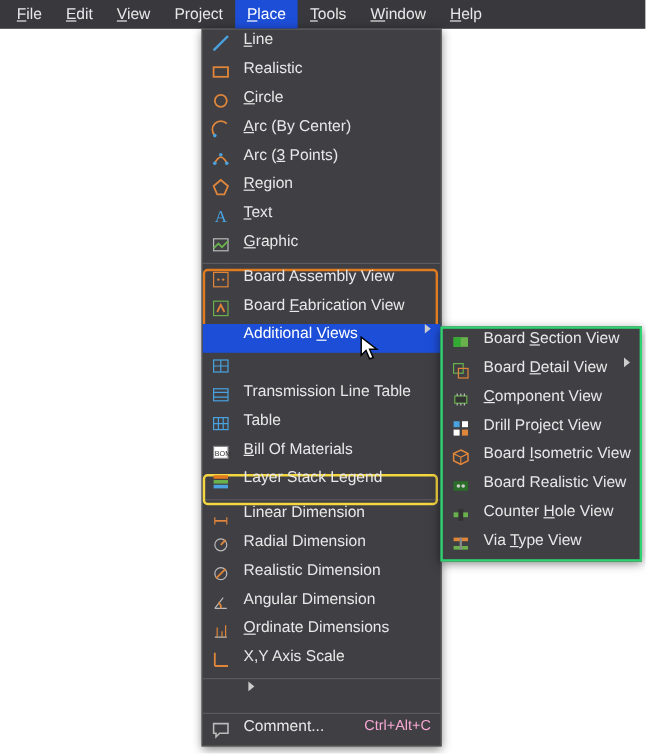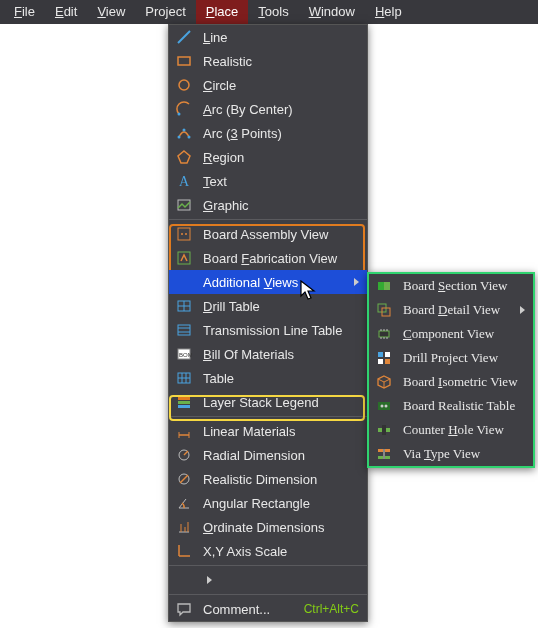--- a/index.html
+++ b/index.html
@@ -20,36 +20,35 @@
     padding: 0 4px;
   }
   .menubar-item {
     padding: 3px 10px;
     cursor: pointer;
     color: #e8e8e8;
     font-size: 13px;
     line-height: 18px;
   }
   .menubar-item.active {
-    background: #7f1d1d;
+    background: #1d4ed8;
     color: #fff;
   }
   .mnemonic { text-decoration: underline; }
   .dropdown {
     position: absolute;
     top: 24px;
     left: 168px;
     width: 200px;
     background: #3f3f44;
     border: 1px solid #555;
     box-shadow: 0 2px 8px rgba(0,0,0,0.5);
   }
   .menu-row {
     display: flex;
-    align-items: center;
     height: 24px;
     padding: 0 8px 0 4px;
     cursor: pointer;
     position: relative;
   }
   .menu-icon {
     width: 22px;
     height: 22px;
     display: flex;
     align-items: center;
@@ -57,21 +56,21 @@
     margin-right: 8px;
     flex-shrink: 0;
   }
   .menu-label {
     flex: 1;
     color: #e8e8e8;
     font-size: 13px;
     white-space: nowrap;
   }
   .menu-shortcut {
-    color: #84cc16;
+    color: #f9a8d4;
     font-size: 12px;
     margin-left: 8px;
   }
   .menu-sep {
     height: 1px;
     background: #5a5a5e;
     margin: 2px 0;
   }
   .submenu-arrow {
     width: 0; height: 0;
@@ -98,21 +97,20 @@
   }
   .menu-row.hovered .menu-label { color: #fff; }
   .submenu {
     position: absolute;
     top: 272px;
     left: 367px;
     width: 168px;
     background: #3f3f44;
     border: 2px solid #2fd36f;
     box-shadow: 0 2px 8px rgba(0,0,0,0.5);
-    font-family: Liberation Serif, serif;
   }
   .cursor {
     position: absolute;
     top: 280px;
     left: 300px;
     z-index: 100;
     pointer-events: none;
   }
   svg { display: block; }
 </style>
@@ -229,72 +227,71 @@
       <span class="submenu-arrow"></span>
     </div>
     <div class="menu-row">
       <span class="menu-icon">
         <svg width="16" height="16">
           <rect x="2" y="3" width="12" height="10" fill="none" stroke="#4aa3e0" stroke-width="1"></rect>
           <line x1="2" y1="8" x2="14" y2="8" stroke="#4aa3e0"></line>
           <line x1="8" y1="3" x2="8" y2="13" stroke="#4aa3e0"></line>
         </svg>
       </span>
-      <span class="menu-label"><span class="mnemonic">D</span>rill Table</span>
     </div>
     <div class="menu-row">
       <span class="menu-icon">
         <svg width="16" height="16">
           <rect x="2" y="3" width="12" height="10" fill="none" stroke="#4aa3e0" stroke-width="1"></rect>
           <line x1="2" y1="6" x2="14" y2="6" stroke="#4aa3e0"></line>
           <line x1="2" y1="10" x2="14" y2="10" stroke="#4aa3e0"></line>
         </svg>
       </span>
       <span class="menu-label">Transmission Line Table</span>
-    </div>
-    <div class="menu-row">
-      <span class="menu-icon">
-        <svg width="16" height="16">
-          <rect x="2" y="3" width="12" height="10" fill="#fff" stroke="#888"></rect>
-          <text x="3" y="11" font-size="6" fill="#333">BOM</text>
-        </svg>
-      </span>
-      <span class="menu-label"><span class="mnemonic">B</span>ill Of Materials</span>
     </div>
     <div class="menu-row">
       <span class="menu-icon">
         <svg width="16" height="16">
           <rect x="2" y="3" width="12" height="10" fill="none" stroke="#4aa3e0" stroke-width="1"></rect>
           <line x1="2" y1="8" x2="14" y2="8" stroke="#4aa3e0"></line>
           <line x1="6" y1="3" x2="6" y2="13" stroke="#4aa3e0"></line>
           <line x1="10" y1="3" x2="10" y2="13" stroke="#4aa3e0"></line>
         </svg>
       </span>
       <span class="menu-label">Table</span>
     </div>
     <div class="menu-row">
       <span class="menu-icon">
         <svg width="16" height="16">
+          <rect x="2" y="3" width="12" height="10" fill="#fff" stroke="#888"></rect>
+          <text x="3" y="11" font-size="6" fill="#333">BOM</text>
+        </svg>
+      </span>
+      <span class="menu-label"><span class="mnemonic">B</span>ill Of Materials</span>
+    </div>
+    <div class="menu-row">
+      <span class="menu-icon">
+        <svg width="16" height="16">
           <rect x="2" y="3" width="12" height="3" fill="#e07b1f"></rect>
           <rect x="2" y="7" width="12" height="3" fill="#6ab04c"></rect>
           <rect x="2" y="11" width="12" height="3" fill="#4aa3e0"></rect>
         </svg>
       </span>
       <span class="menu-label">Layer Stack Legend</span>
     </div>
     <div class="menu-sep"></div>
     <div class="menu-row">
       <span class="menu-icon">
         <svg width="16" height="16">
           <line x1="3" y1="12" x2="13" y2="12" stroke="#e0863a" stroke-width="1.5"></line>
           <line x1="3" y1="9" x2="3" y2="15" stroke="#e0863a"></line>
           <line x1="13" y1="9" x2="13" y2="15" stroke="#e0863a"></line>
         </svg>
       </span>
-      <span class="menu-label">Linear Materials</span>
+      <span class="menu-label">Linear Dimension</span>
     </div>
     <div class="menu-row">
       <span class="menu-icon">
         <svg width="16" height="16">
           <circle cx="8" cy="8" r="5" fill="none" stroke="#bbb"></circle>
           <line x1="8" y1="8" x2="12" y2="4" stroke="#e0863a" stroke-width="1.5"></line>
         </svg>
       </span>
       <span class="menu-label">Radial Dimension</span>
     </div>
@@ -307,21 +304,21 @@
       </span>
       <span class="menu-label">Realistic Dimension</span>
     </div>
     <div class="menu-row">
       <span class="menu-icon">
         <svg width="16" height="16">
           <path d="M3 13 L13 13 M3 13 L10 4" fill="none" stroke="#bbb"></path>
           <path d="M8 13 A5 5 0 0 0 6 8" fill="none" stroke="#e0863a" stroke-width="1.5"></path>
         </svg>
       </span>
-      <span class="menu-label">Angular Rectangle</span>
+      <span class="menu-label">Angular Dimension</span>
     </div>
     <div class="menu-row">
       <span class="menu-icon">
         <svg width="16" height="16">
           <line x1="3" y1="13" x2="13" y2="13" stroke="#bbb"></line>
           <line x1="5" y1="13" x2="5" y2="5" stroke="#e0863a"></line>
           <line x1="9" y1="13" x2="9" y2="8" stroke="#e0863a"></line>
           <line x1="12" y1="13" x2="12" y2="3" stroke="#e0863a"></line>
         </svg>
       </span>
@@ -410,21 +407,21 @@
       <span class="menu-label">Board <span class="mnemonic">I</span>sometric View</span>
     </div>
     <div class="menu-row">
       <span class="menu-icon">
         <svg width="16" height="16">
           <rect x="2" y="4" width="12" height="8" fill="#2a6e2a"></rect>
           <circle cx="6" cy="8" r="1.5" fill="#ccc"></circle>
           <circle cx="10" cy="8" r="1.5" fill="#ccc"></circle>
         </svg>
       </span>
-      <span class="menu-label">Board Realistic Table</span>
+      <span class="menu-label">Board Realistic View</span>
     </div>
     <div class="menu-row">
       <span class="menu-icon">
         <svg width="16" height="16">
           <rect x="2" y="6" width="12" height="4" fill="#6ab04c"></rect>
           <rect x="6" y="3" width="4" height="10" fill="#333"></rect>
         </svg>
       </span>
       <span class="menu-label">Counter <span class="mnemonic">H</span>ole View</span>
     </div>

